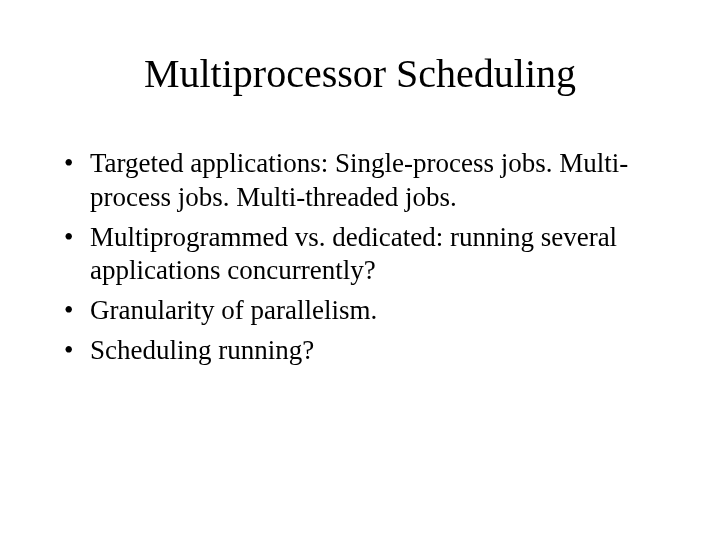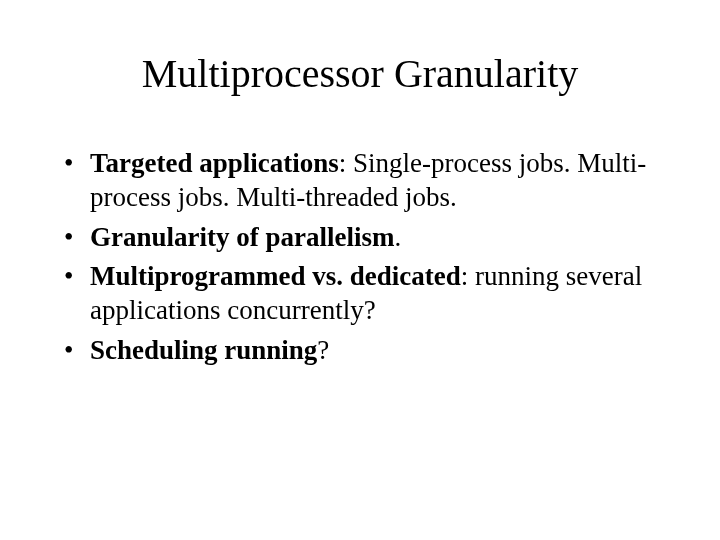--- a/index.html
+++ b/index.html
@@ -35,34 +35,34 @@
     padding-left: 30px;
     margin-bottom: 6px;
   }
   ul.bullets > li::before {
     content: "•";
     position: absolute;
     left: 4px;
     top: 0;
     font-size: 27px;
   }
-  .b { font-weight: bold; }
+  .b { font-weight: normal; }
 </style>
 </head>
 <body>
 
 <div class="slide">
-  <h1 class="title">Multiprocessor Granularity</h1>
+  <h1 class="title">Multiprocessor Scheduling</h1>
   <ul class="bullets">
     <li>
       <span class="b">Targeted applications</span><span>: Single-process jobs. Multi-process jobs. Multi-threaded jobs.</span>
     </li>
     <li>
-      <span class="b">Granularity of parallelism</span><span>.</span>
+      <span class="b">Multiprogrammed vs. dedicated</span><span>:  running several applications concurrently?</span>
     </li>
     <li>
-      <span class="b">Multiprogrammed vs. dedicated</span><span>:  running several applications concurrently?</span>
+      <span class="b">Granularity of parallelism</span><span>.</span>
     </li>
     <li>
       <span class="b">Scheduling running</span><span>?</span>
     </li>
   </ul>
 </div>
 
 </body></html>

